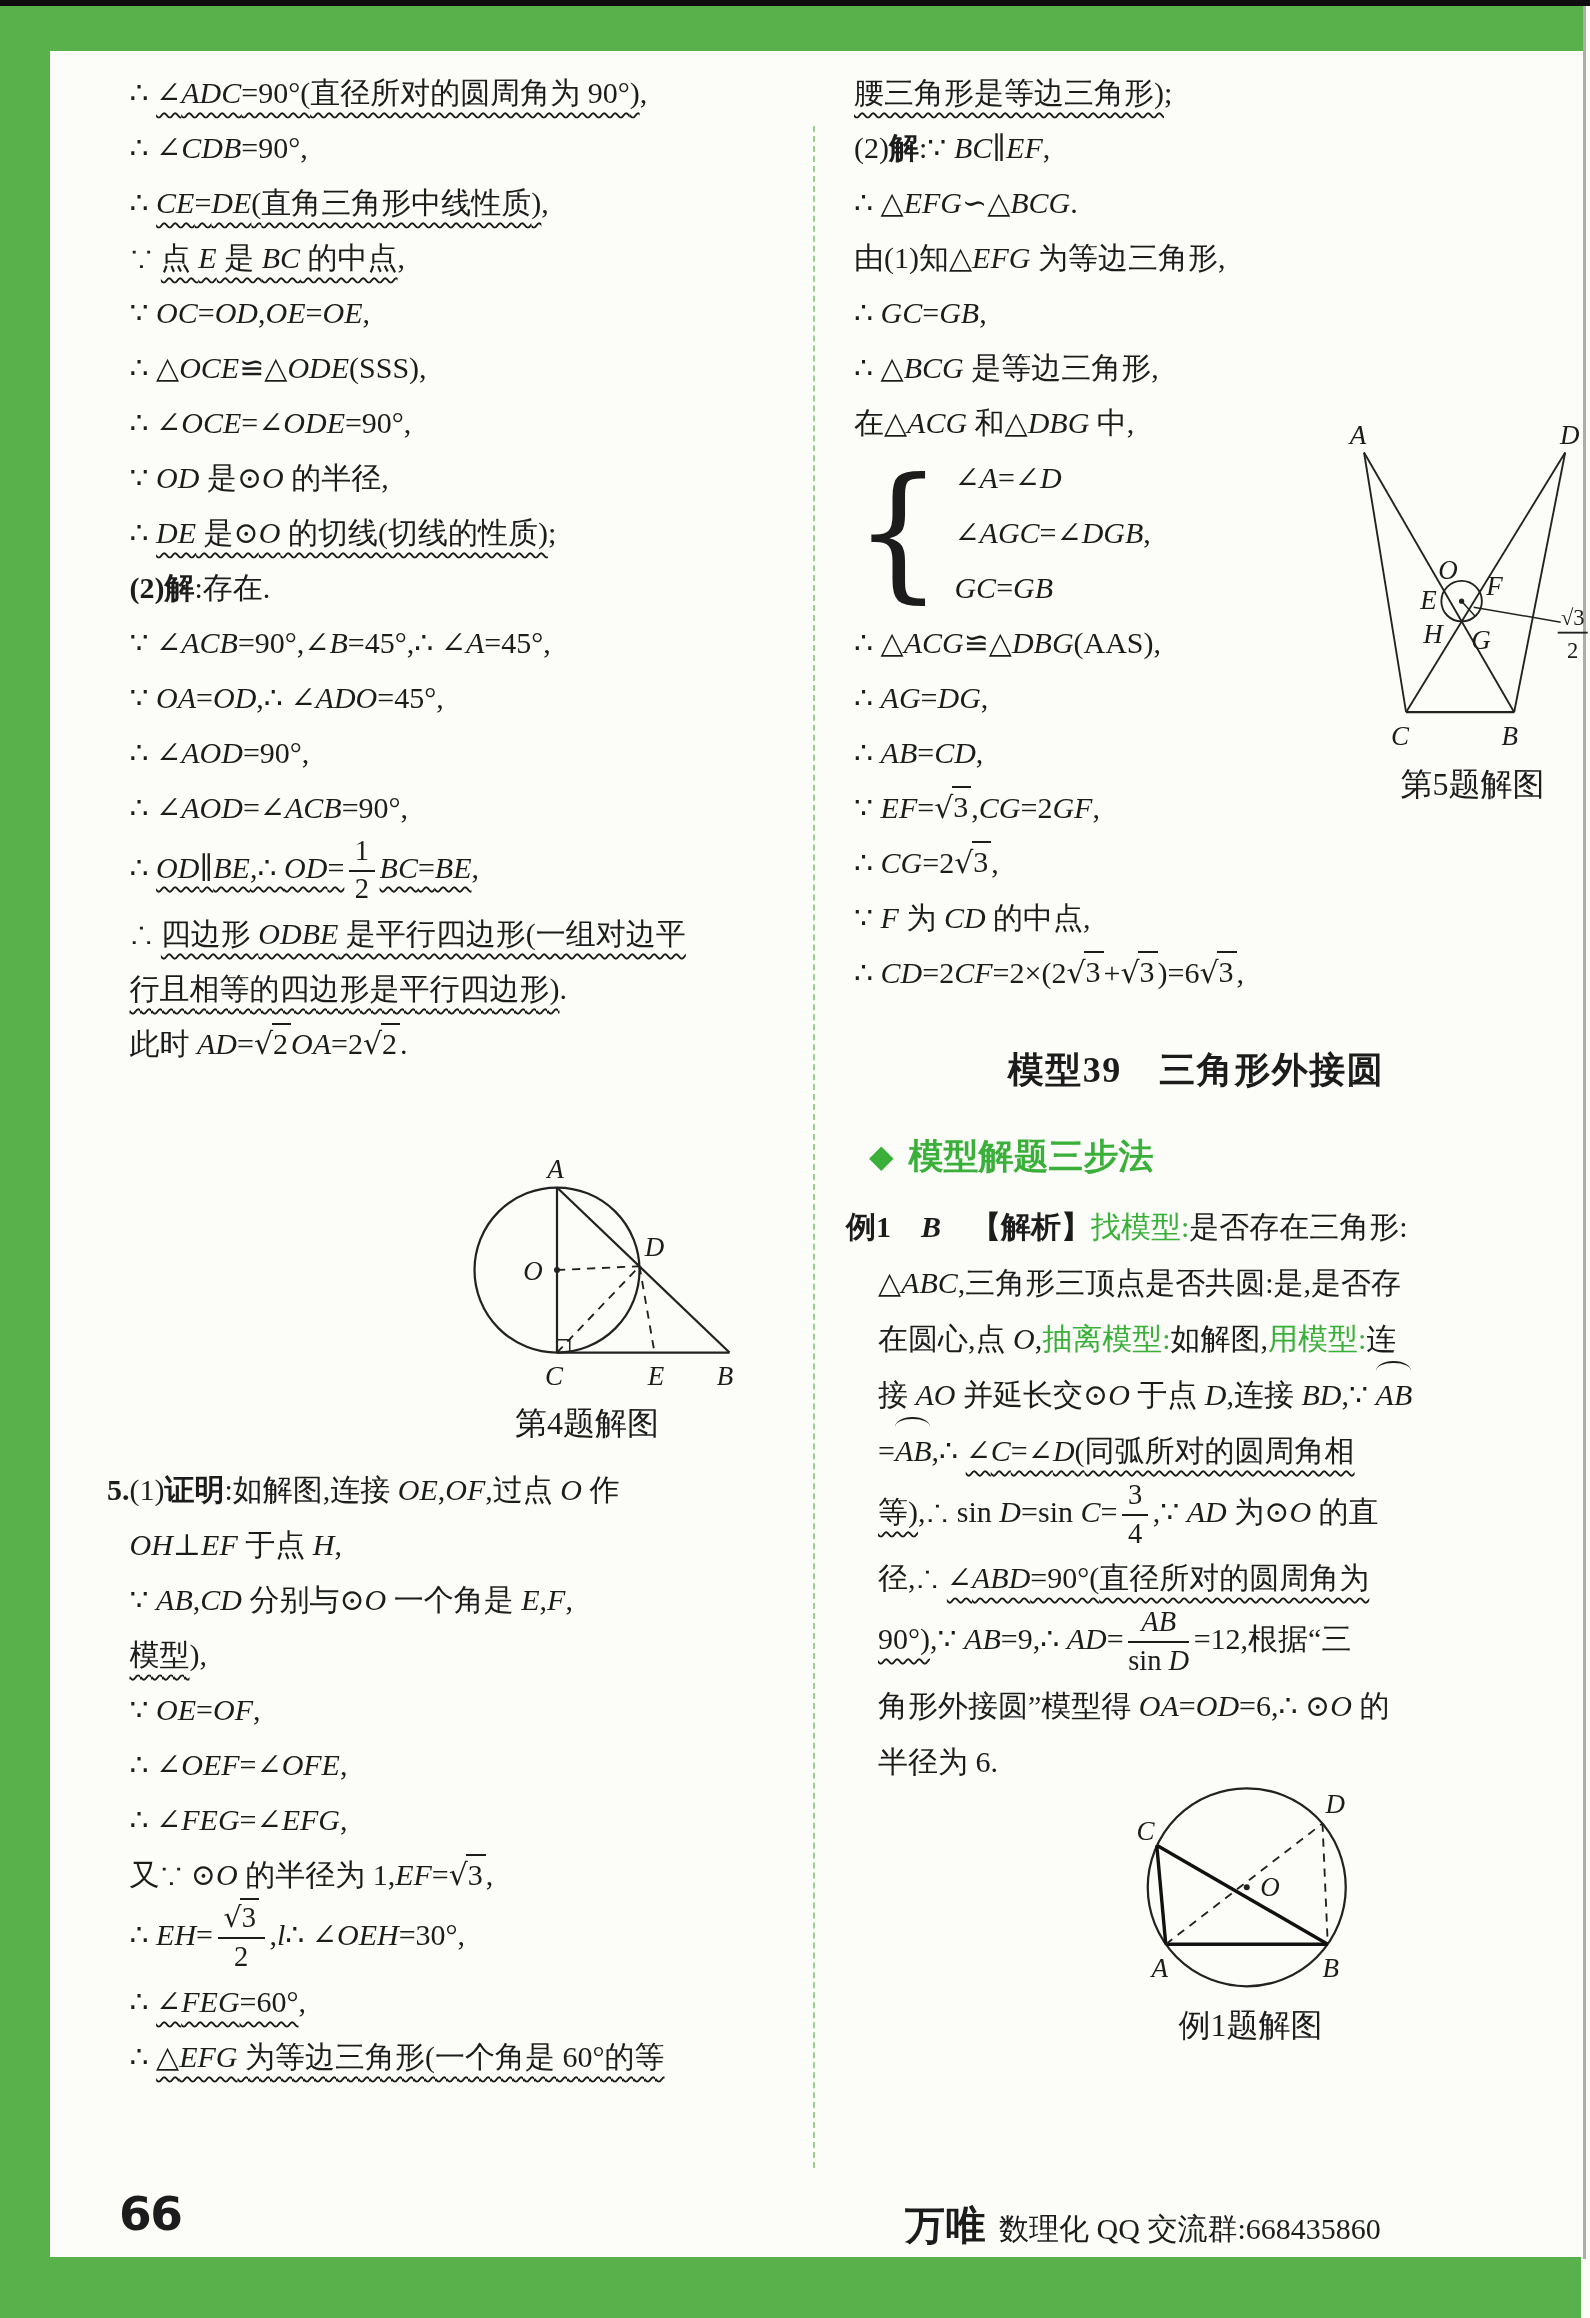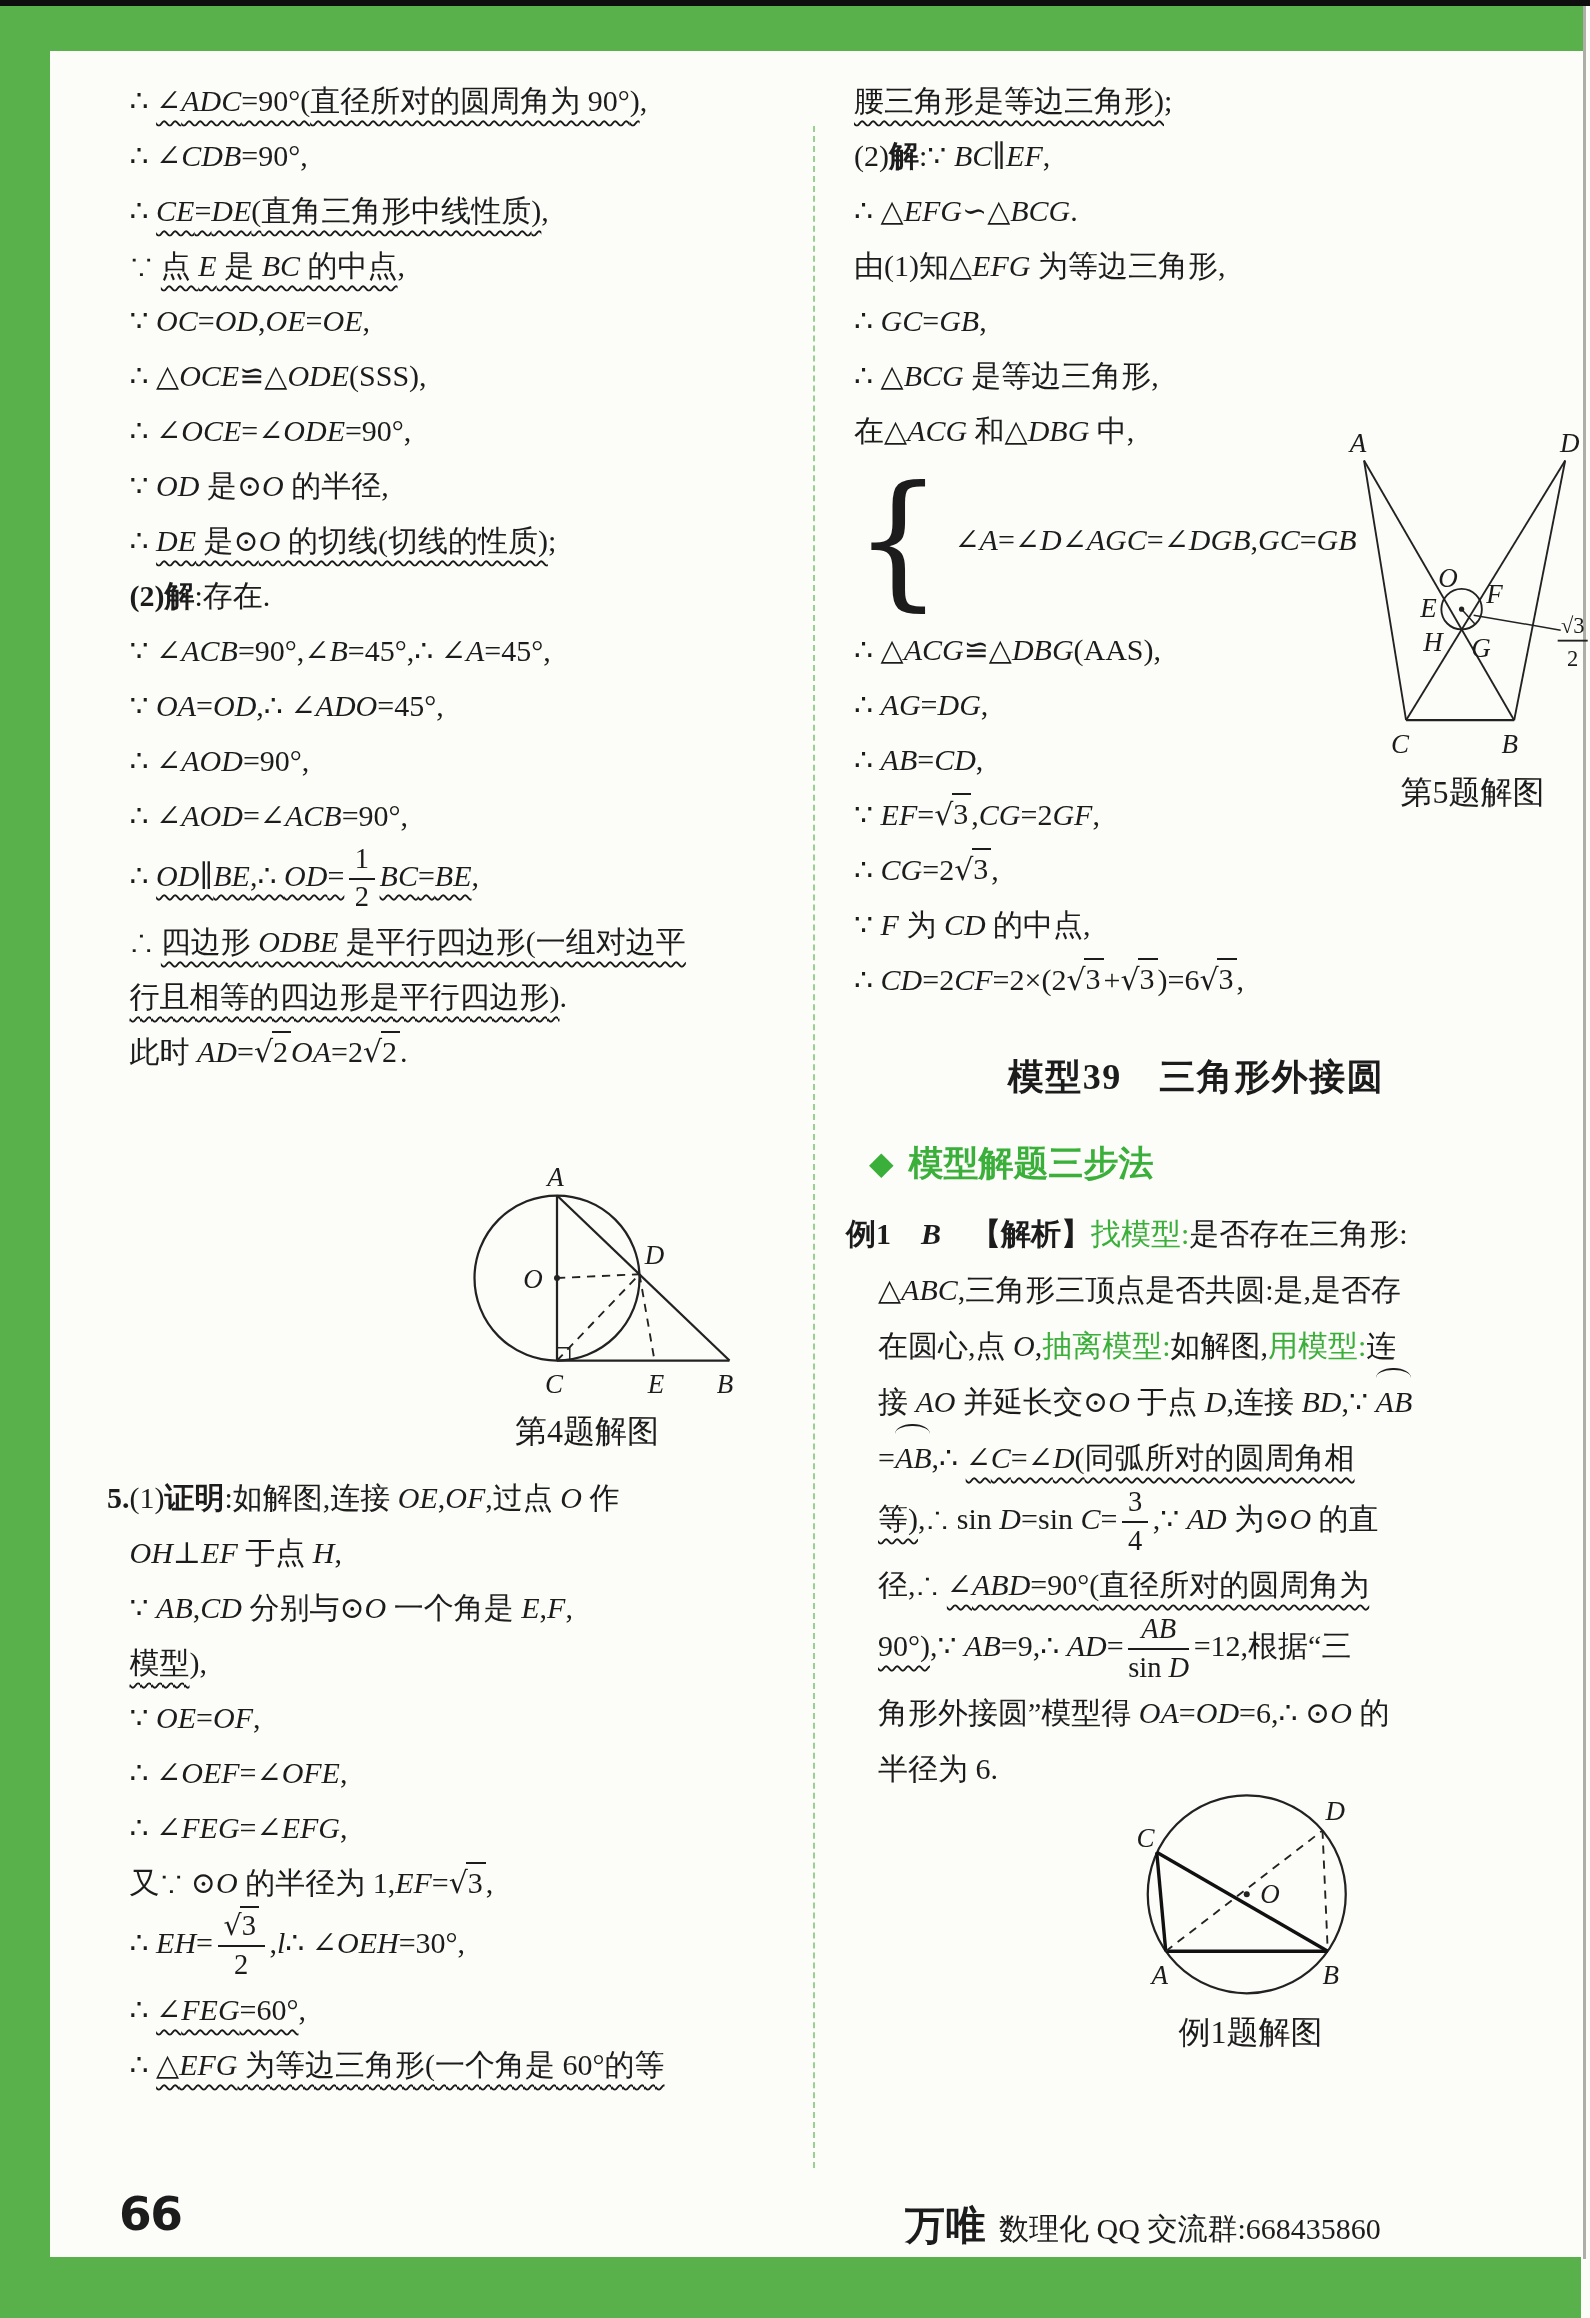--- a/index.html
+++ b/index.html
@@ -7,21 +7,21 @@
         font-family:"Liberation Serif","DejaVu Serif",serif;color:#1c1c1c;}
   
   .edge-top{position:absolute;left:0;top:0;width:1590px;height:6px;background:#0d0e0d;}
   .frame-top{position:absolute;left:0;top:6px;width:1583px;height:45px;background:var(--frame);}
   .frame-left{position:absolute;left:0;top:6px;width:50px;height:2313px;background:var(--frame);}
   .frame-bottom{position:absolute;left:0;top:2257px;width:1581px;height:62px;background:var(--frame);}
   .edge-right{position:absolute;left:1583px;top:6px;width:3px;height:2253px;background:#aeaea8;}
   .divider{position:absolute;left:813px;top:126px;height:2042px;width:0;border-left:2.3px dashed #9bd093;}
 
   
-  .col{position:absolute;top:56px;padding-top:16.5px;}
+  .col{position:absolute;top:48px;padding-top:16.5px;}
   .col-left{left:107px;width:702px;}
   .col-right{left:830px;width:732px;}
   .tline{font-size:30px;line-height:55px;white-space:nowrap;}
   .col-left .tline{padding-left:22.5px;}
   .col-left .tline.outdent{padding-left:0;}
   .col-right .tline{padding-left:24px;}
   .example .tline{padding-left:32px;line-height:56px;margin-left:16px;}
   .example .tline.first{padding-left:0;}
 
   .m{font-style:italic;}
@@ -36,21 +36,21 @@
   .sqrt{white-space:nowrap;}
   .rsign{font-style:normal;font-family:"DejaVu Sans",sans-serif;margin-right:-1.5px;}
   .rad{border-top:2.3px solid #1c1c1c;padding:2.3px 3px 0 1.5px;}
   .arc{position:relative;display:inline-block;font-style:italic;}
   .arc::before{content:"";position:absolute;left:0;right:1.5px;top:-6px;height:8.3px;
      border-top:2.3px solid #1c1c1c;border-radius:50% 50% 0 0 / 100% 100% 0 0;}
 
   .brace-row{display:flex;align-items:center;}
   .brace-char{font-size:139px;line-height:164px;font-family:"DejaVu Serif",serif;
      transform:scaleY(1.05);transform-origin:center;margin-right:12px;}
-  .brace-body{display:inline-flex;flex-direction:row;}
+  .brace-body{display:inline-flex;flex-direction:column;}
   .brace-line{line-height:55px;}
 
   
   .figblock{text-align:center;}
   .fig4{margin:75px 0 0 300px;width:360px;}
   .figex{margin:-19px 0 0 248px;width:345px;}
   .fig5{position:absolute;left:473px;top:361px;width:259px;text-align:center;}
   .figcap{font-size:32px;line-height:45px;margin-top:3px;text-align:center;white-space:nowrap;}
   svg text{font-family:"Liberation Serif",serif;font-style:italic;font-size:36px;fill:#1c1c1c;}
   svg text.small{font-size:30px;font-style:normal;}

